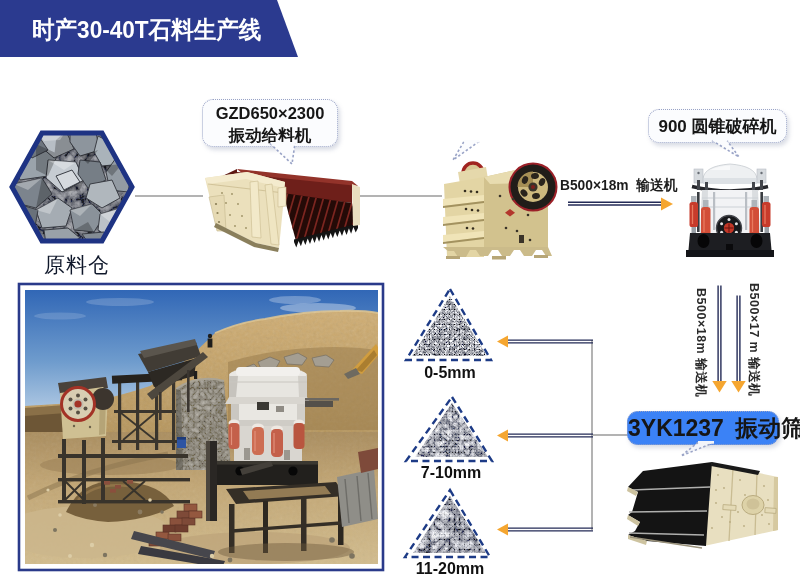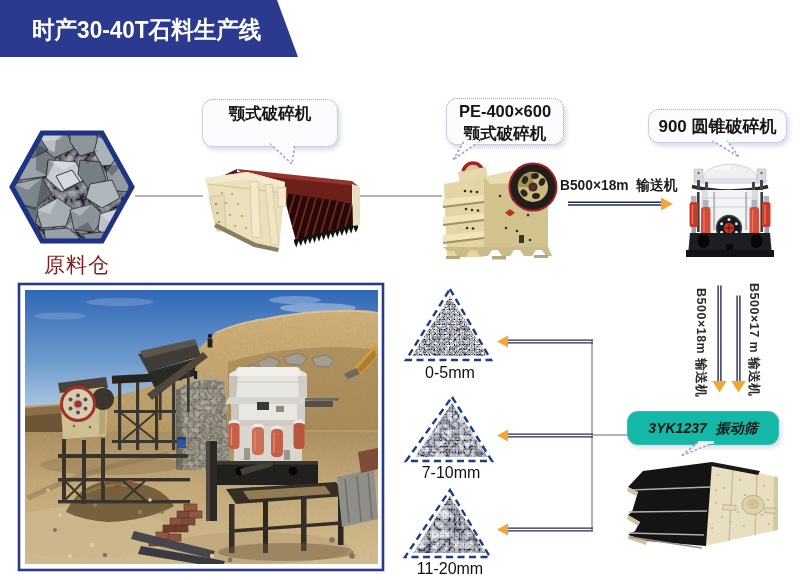--- a/index.html
+++ b/index.html
@@ -15,29 +15,29 @@
     transform:scaleX(0.94);transform-origin:left center;}
 
   
   .bubble{background:#fbfcfe;border:1.6px dotted #99a3c6;border-radius:11px;
     box-shadow:2px 3px 4px rgba(120,130,160,0.28);text-align:center;
     color:#161616;font-weight:bold;white-space:nowrap;}
   .bubble .ln{display:block;}
   #bubble-feeder{left:202px;top:99px;width:134px;height:44px;font-size:16.5px;line-height:22px;padding-top:2px;}
   #bubble-jaw{left:446px;top:98px;width:116px;height:43px;font-size:16.5px;line-height:21.5px;padding-top:2px;}
   #bubble-cone{left:648px;top:109px;width:137px;height:32px;font-size:17px;line-height:33px;}
-  #bubble-screen{left:627px;top:411px;width:150px;height:32px;font-size:14px;line-height:33px;background:#14b8a6;word-spacing:5px;font-style:italic;}
+  #bubble-screen{left:627px;top:411px;width:150px;height:32px;font-size:23px;line-height:33px;background:#3b82f6;word-spacing:5px;}
   .tail{overflow:visible;}
 
   
   .lbl{color:#222222;white-space:nowrap;}
-  #lbl-raw{left:44px;top:251px;width:62px;font-size:21px;color:#7f1d1d;text-align:center;letter-spacing:1px;}
+  #lbl-raw{left:44px;top:251px;width:62px;font-size:21px;color:#0f172a;text-align:center;letter-spacing:1px;}
   #lbl-conv1{left:560px;top:176px;font-size:14.5px;font-weight:600;color:#1c1c1c;word-spacing:4px;
     transform:scaleX(0.95);transform-origin:left top;}
-  .pile-label{font-weight:normal;font-size:16px;color:#111111;text-align:center;}
+  .pile-label{font-weight:bold;font-size:16px;color:#111111;text-align:center;}
   #lbl-pile0{left:408px;top:364px;width:84px;}
   #lbl-pile1{left:408px;top:464px;width:86px;}
   #lbl-pile2{left:404px;top:560px;width:92px;}
   .vlabel{font-size:12.5px;font-weight:600;color:#2a2a2a;transform:rotate(90deg);transform-origin:left top;white-space:nowrap;letter-spacing:0.5px;}
   #lbl-vconv1{left:709px;top:288px;}
   #lbl-vconv2{left:762px;top:283px;}
 
   
   .gline{background:#b3b3b3;}
 
@@ -113,31 +113,28 @@
         <polygon points="100,214 120,208 110,222"></polygon>
         <polygon points="116,158 132,170 120,172"></polygon>
         <polygon points="70,210 92,204 80,216"></polygon>
       </g>
     </g>
         <polygon points="12,187 42,133 102,133 132,187 102,241 42,241" fill="none" stroke="#1e3383" stroke-width="5" stroke-linejoin="miter"></polygon>
   </svg>
   <div id="lbl-raw" class="abs lbl">原料仓</div>
 
   <div id="bubble-feeder" class="abs bubble">
-    <span class="ln">颚式破碎机</span>
+    <span class="ln">GZD650×2300</span>
+    <span class="ln">振动给料机</span>
   </div>
   <svg class="abs tail" style="left:266px;top:142px;" width="36" height="28" viewBox="0 0 36 28">
     <path d="M4,1.5 L26,22 L29,1.5" fill="#fbfcfe" stroke="#99a3c6" stroke-width="1.6" stroke-dasharray="2.4 2.2"></path>
     <rect x="4.8" y="0" width="23.5" height="2.6" fill="#fbfcfe"></rect>
   </svg>
 
-  <div id="bubble-jaw" class="abs bubble">
-    <span class="ln">PE-400×600</span>
-    <span class="ln">颚式破碎机</span>
-  </div>
   <svg class="abs tail" style="left:446px;top:140px;" width="40" height="26" viewBox="0 0 40 26">
     <path d="M33,1.5 L7,20 L18,1.5" fill="#fbfcfe" stroke="#99a3c6" stroke-width="1.6" stroke-dasharray="2.4 2.2"></path>
     <rect x="18" y="0" width="15" height="2.6" fill="#fbfcfe"></rect>
   </svg>
 
   <div id="bubble-cone" class="abs bubble">
     <span>900 圆锥破碎机</span>
   </div>
   <svg class="abs tail" style="left:706px;top:139px;" width="42" height="24" viewBox="0 0 42 24">
     <path d="M6,1.5 L33,18 L21,1.5" fill="#fbfcfe" stroke="#99a3c6" stroke-width="1.6" stroke-dasharray="2.4 2.2"></path>

